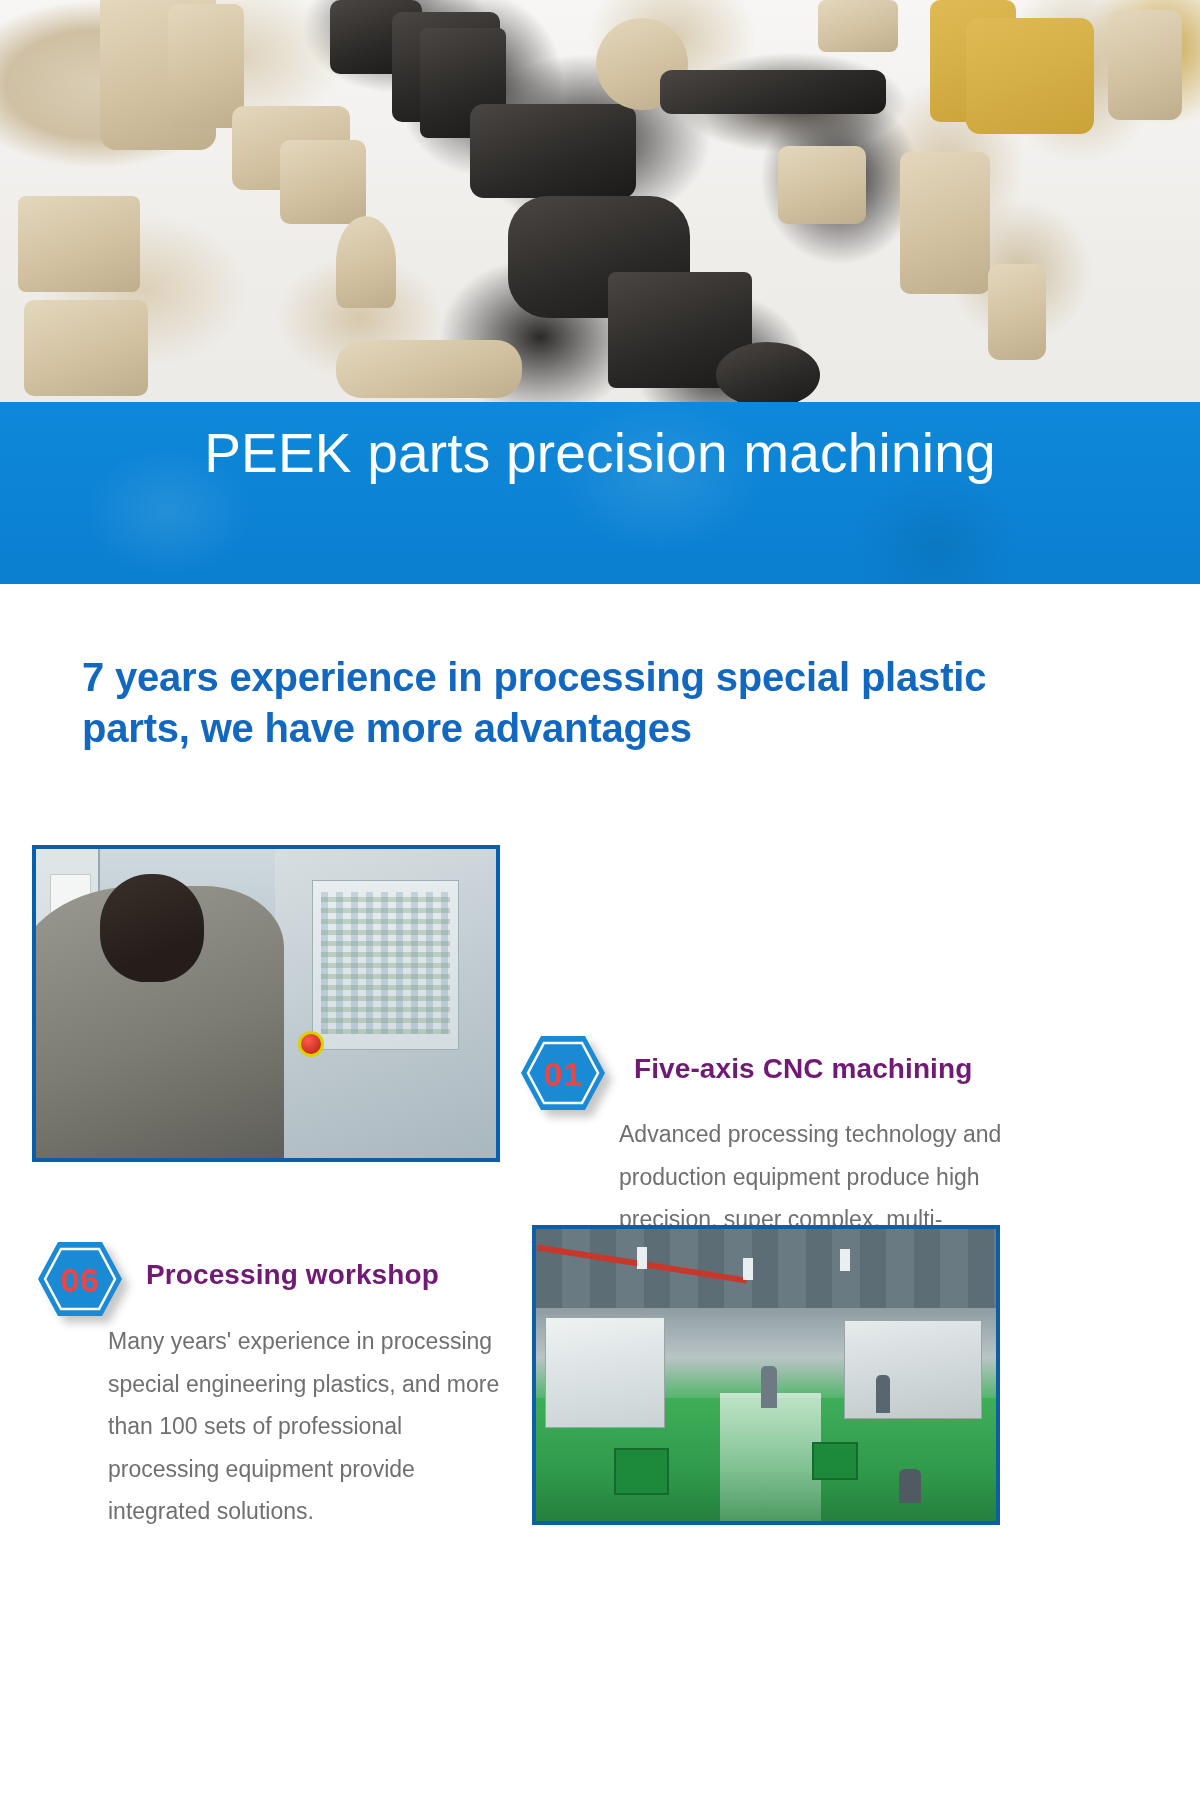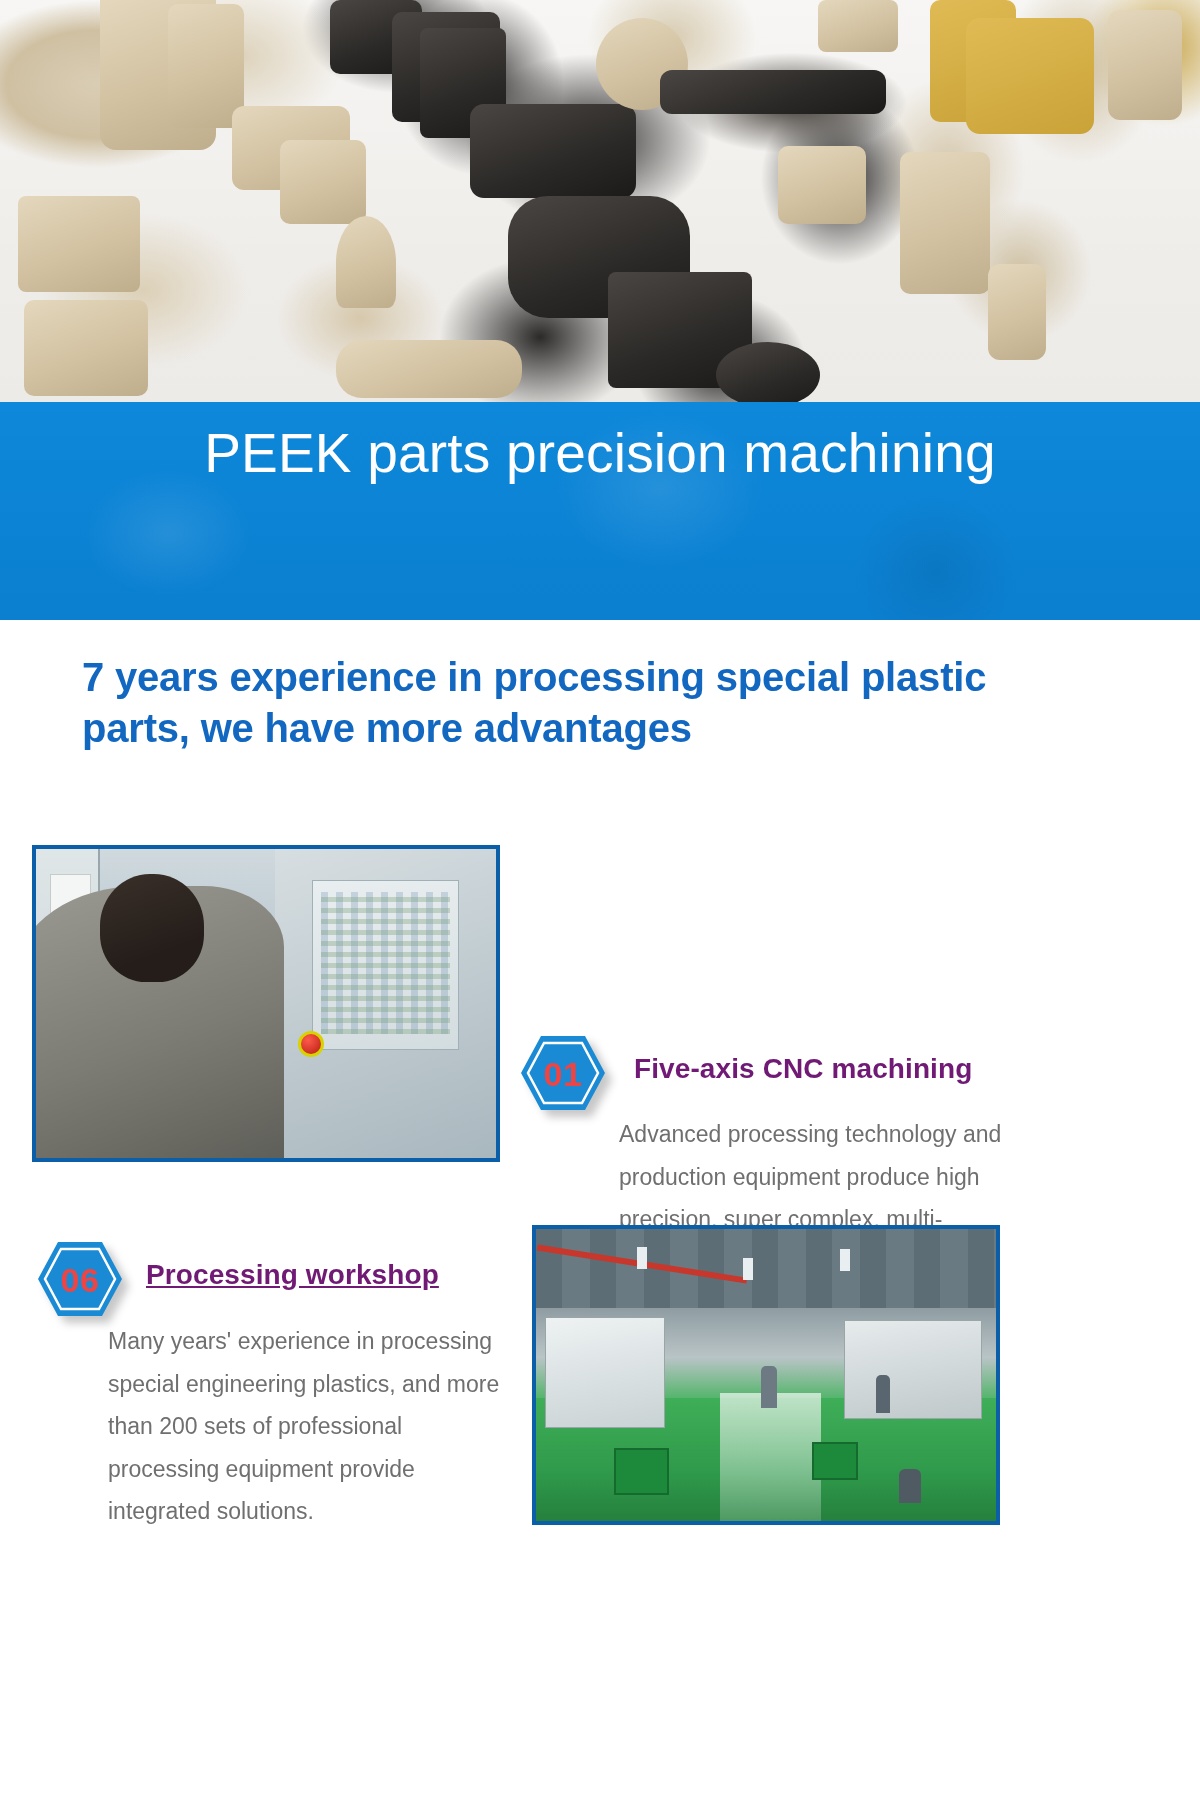--- a/index.html
+++ b/index.html
@@ -40,21 +40,21 @@
       linear-gradient(180deg, #f7f6f4 0%, #efedea 55%, #eceae7 100%);
   }
   
   .part { position: absolute; }
   .peek  { background: linear-gradient(160deg,#e4d7bc 0%, #d2c2a2 55%, #bfae8c 100%); }
   .dark  { background: linear-gradient(160deg,#4a4643 0%, #2b2927 60%, #1b1a19 100%); }
   .amber { background: linear-gradient(160deg,#e0bb55 0%, #c9a338 100%); }
 
   
   .banner {
-    position: absolute; left: 0; top: 402px; width: 1200px; height: 218px;
+    position: absolute; left: 0; top: 402px; width: 1200px; height: 182px;
     background: #0f172a; overflow: hidden;
   }
   .banner .tint {
     position: absolute; inset: 0;
     background:
       radial-gradient(ellipse 120px 90px at 14% 60%, rgba(255,255,255,.10), rgba(255,255,255,0) 70%),
       radial-gradient(ellipse 150px 110px at 55% 40%, rgba(255,255,255,.10), rgba(255,255,255,0) 70%),
       radial-gradient(ellipse 120px 110px at 78% 78%, rgba(0,0,0,.08), rgba(0,0,0,0) 70%),
       linear-gradient(180deg, #0e88da 0%, #0b7fd0 100%);
   }
@@ -250,16 +250,16 @@
   </div>
 
   <div class="badge" style="left:36px; top:1240px;">
     <svg viewBox="0 0 88 78">
       <polygon points="22,2 66,2 86,39 66,76 22,76 2,39" fill="#1a8ad4"></polygon>
       <polygon points="25,9 63,9 79,39 63,69 25,69 9,39" fill="none" stroke="#ffffff" stroke-width="2.5"></polygon>
     </svg>
     <div class="num">06</div>
   </div>
 
-  <div class="feat-title" style="left:146px; top:1259px;text-decoration:underline;">Processing workshop</div>
-  <div class="feat-body" style="left:108px; top:1320px; width:400px;">Many years' experience in processing special engineering plastics, and more than 200 sets of professional processing equipment provide integrated solutions.</div>
+  <div class="feat-title" style="left:146px; top:1259px;">Processing workshop</div>
+  <div class="feat-body" style="left:108px; top:1320px; width:400px;">Many years' experience in processing special engineering plastics, and more than 100 sets of professional processing equipment provide integrated solutions.</div>
 
 </div>
 
 </body></html>

